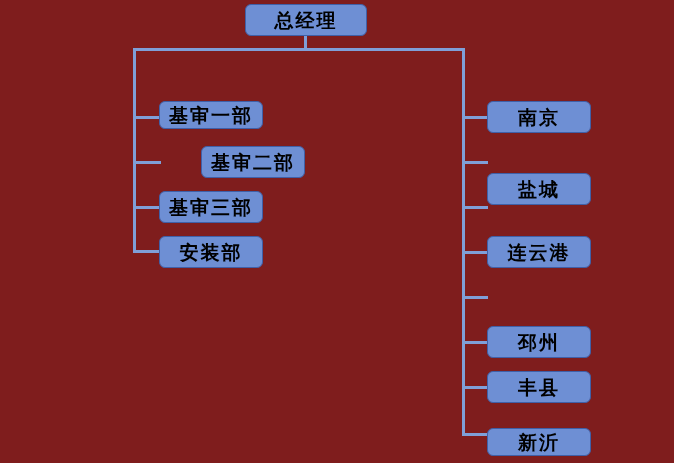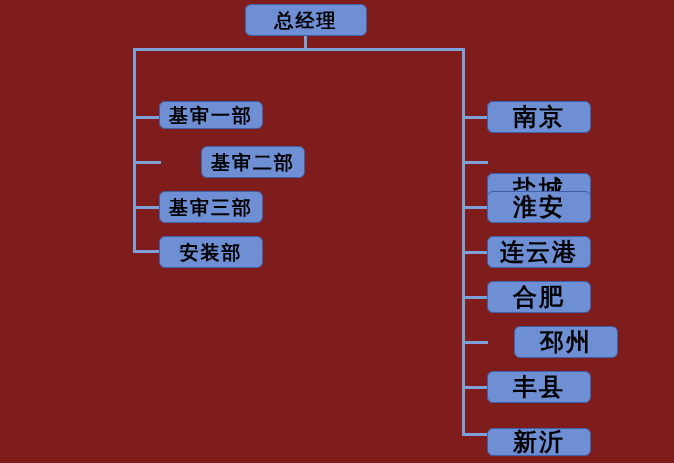--- a/index.html
+++ b/index.html
@@ -33,21 +33,21 @@
     line-height: 1;
     z-index: 3;
   }
   .node-root {
     font-size: 19px;
   }
   .node-dept {
     font-size: 19px;
   }
   .node-branch {
-    font-size: 24px;
+    font-size: 19px;
   }
   .connector {
     position: absolute;
     background: #7f9fd8;
     z-index: 1;
   }
   .v-line { width: 3px; }
   .h-line { height: 3px; }
 </style>
 </head>
@@ -93,30 +93,24 @@
   <div class="node node-dept" style="left:159px; top:236px; width:104px; height:32px;">
     <span>安装部</span>
   </div>
 
   <div class="node node-branch" style="left:487px; top:101px; width:104px; height:32px;">
     <span>南京</span>
   </div>
   <div class="node node-branch" style="left:487px; top:146px; width:104px; height:32px;margin-top:27px;">
     <span>盐城</span>
   </div>
-  <div class="node node-branch" style="left:487px; top:191px; width:104px; height:32px;">
-    <span>淮安</span>
-  </div>
   <div class="node node-branch" style="left:487px; top:236px; width:104px; height:32px;">
     <span>连云港</span>
   </div>
-  <div class="node node-branch" style="left:487px; top:281px; width:104px; height:32px;">
-    <span>合肥</span>
-  </div>
-  <div class="node node-branch" style="left:487px; top:326px; width:104px; height:32px;margin-left:27px;">
+  <div class="node node-branch" style="left:487px; top:326px; width:104px; height:32px;">
     <span>邳州</span>
   </div>
   <div class="node node-branch" style="left:487px; top:371px; width:104px; height:32px;">
     <span>丰县</span>
   </div>
   <div class="node node-branch" style="left:487px; top:428px; width:104px; height:28px;">
     <span>新沂</span>
   </div>
 
 </div>

